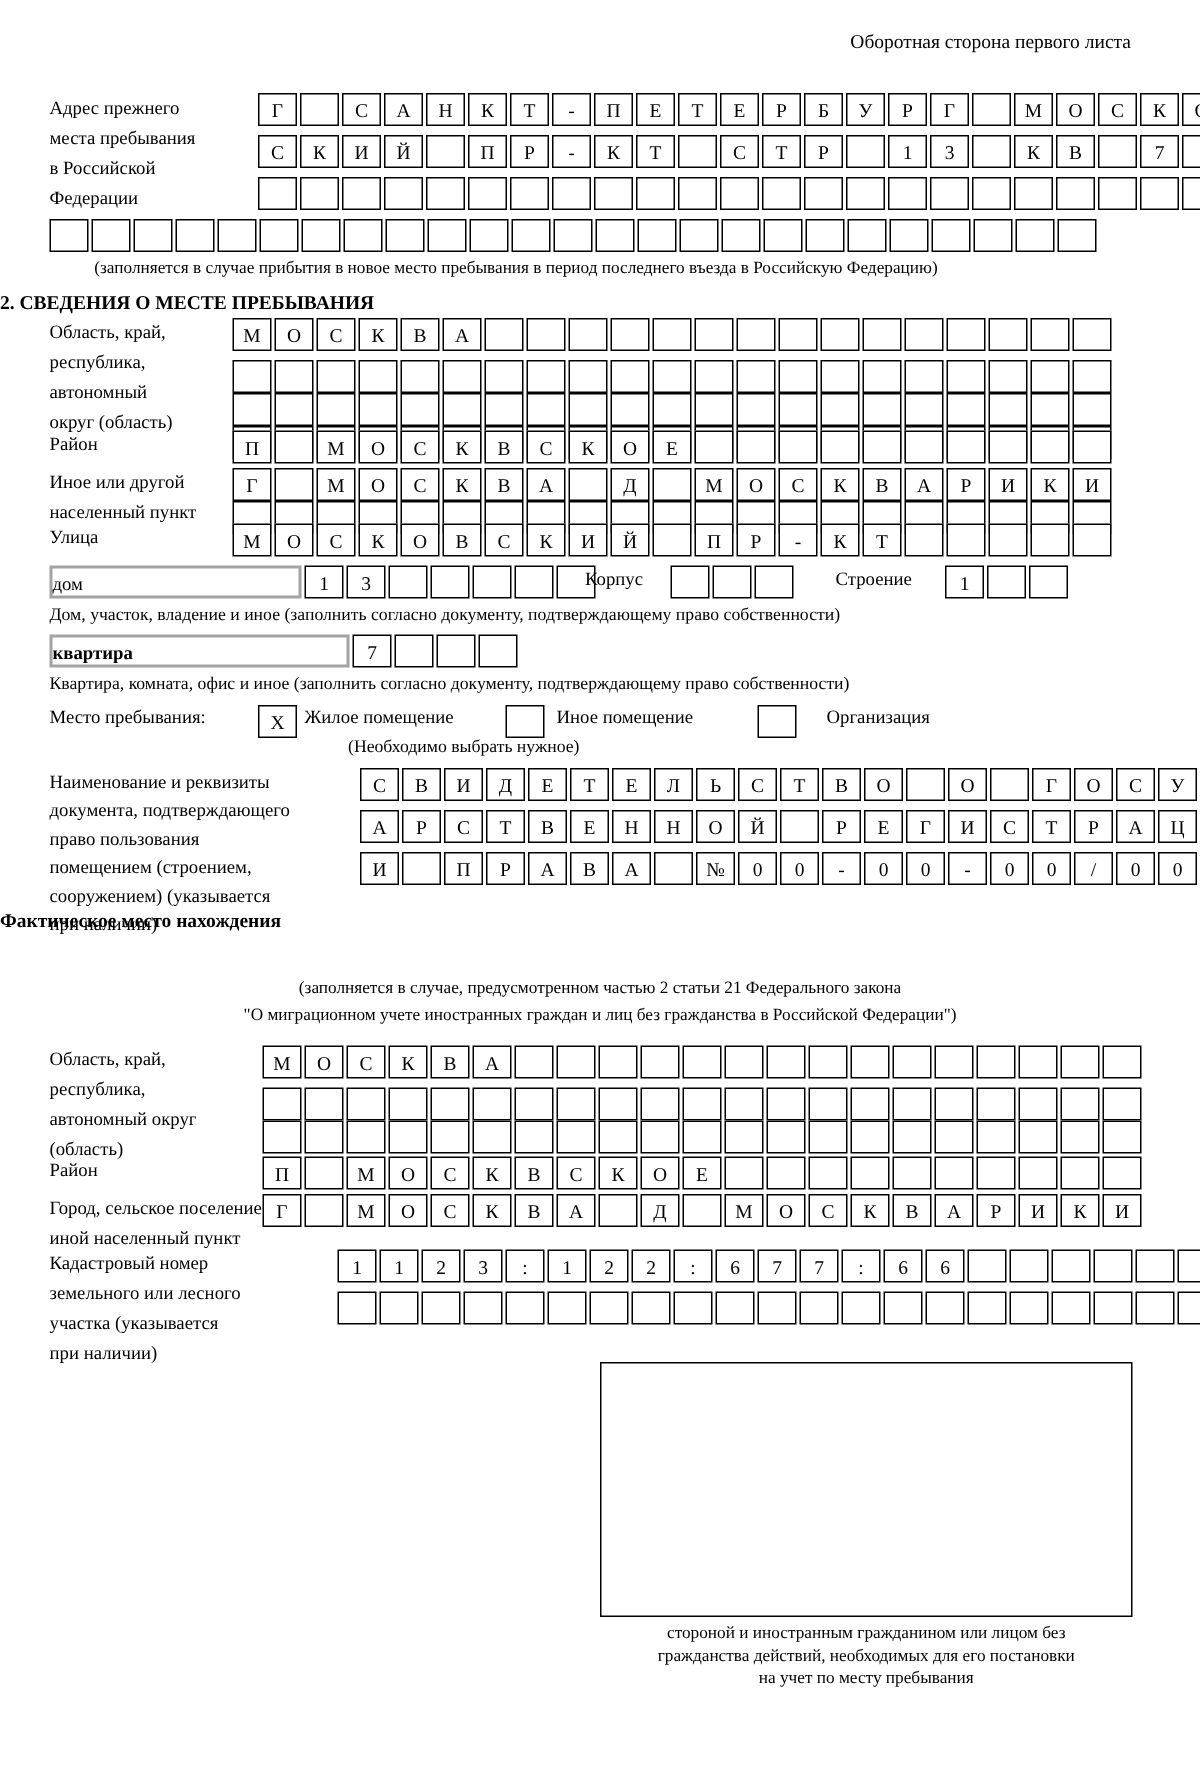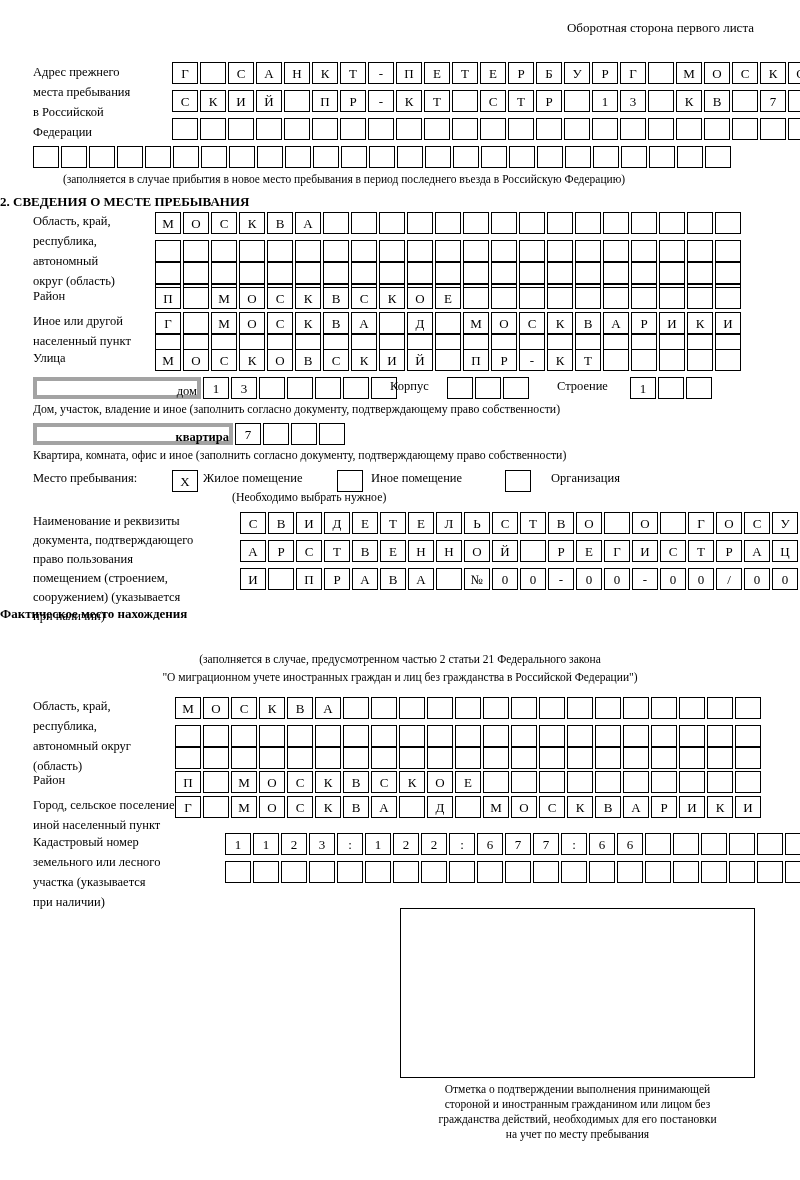--- a/index.html
+++ b/index.html
@@ -15,21 +15,21 @@
     width:26px;height:22px;border:1px solid #000;
     box-sizing:border-box;
     margin-right:2px;
     text-align:center;
     line-height:21px;
     font-size:13px;
     font-family:"Liberation Serif", serif;
     background:#fff;
   }
   .row{position:absolute;display:flex;align-items:flex-start;}
-  .wide-box{border:4px solid #a3a3a3;box-sizing:border-box;height:22px;text-align:right;line-height:21px;font-size:12.5px;}
+  .wide-box{border:2px solid #a3a3a3;box-sizing:border-box;height:22px;text-align:left;line-height:21px;font-size:12.5px;}
   .sec-title{position:absolute;width:100%;font-weight:bold;font-size:13px;}
   .big-frame{position:absolute;border:1px solid #000;box-sizing:border-box;}
   .cap{position:absolute;text-align:center;font-size:11.5px;line-height:15px;}
   .lbl-block{position:absolute;font-size:12.5px;line-height:20px;}
 </style>
 </head>
 <body>
 
 <div class="page">
 
@@ -647,19 +647,18 @@
       <div class="cell"></div>
       <div class="cell"></div>
       <div class="cell"></div>
       <div class="cell"></div>
       <div class="cell"></div>
       <div class="cell"></div>
     </div>
 
   <div class="big-frame" style="left:400px;top:908px;width:355px;height:170px;"></div>
   <div class="cap" style="left:390px;top:1082px;width:375px;">
-    <div>Отметка о подтверждении выполнения принимающей</div>
     <div>стороной и иностранным гражданином или лицом без</div>
     <div>гражданства действий, необходимых для его постановки</div>
     <div>на учет по месту пребывания</div>
   </div>
 
 </div>
 
 </body></html>

